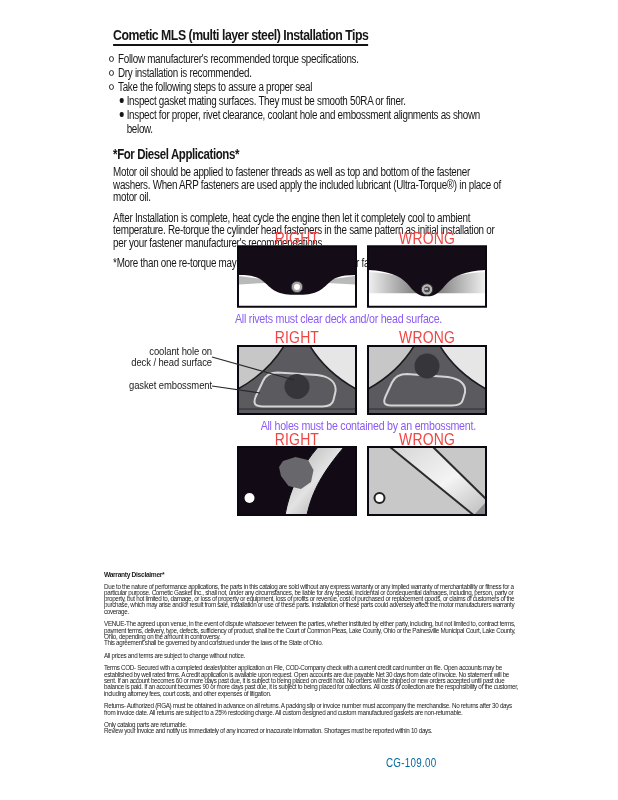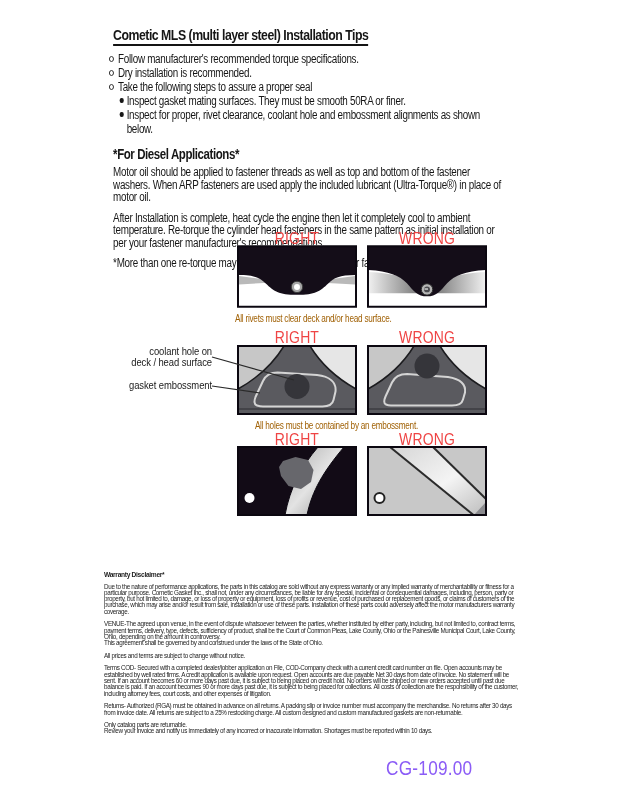--- a/index.html
+++ b/index.html
@@ -22,42 +22,42 @@
   .diesel-h{font-size:14px;font-weight:bold;letter-spacing:-0.5px;margin:10px 0 4px 5px;}
   .para{font-size:12px;line-height:12.5px;letter-spacing:-0.35px;margin:0 0 8px 5px;}
   .para.last{margin-bottom:0;}
 
   
   .dia-row{position:absolute;left:235px;width:252px;}
   .lbl-row{display:flex;gap:10px;margin-left:2px;height:16px;}
   .lbl{width:120px;text-align:center;font-size:17px;letter-spacing:0.2px;color:#ef4444;}
   .box-row{display:flex;gap:10px;margin-left:2px;}
   .box-row svg{display:block;}
-  .dia-cap{font-size:10px;letter-spacing:-0.3px;line-height:13px;margin-top:4px;color:#a16207;}
+  .dia-cap{font-size:13px;letter-spacing:-0.3px;line-height:13px;margin-top:4px;color:#8b5cf6;}
   .dia-cap.center{text-align:left;margin-left:2px;}
   .cap-line{display:block;}
 
   
   .anno{position:absolute;text-align:right;font-size:11.5px;letter-spacing:-0.1px;
         line-height:11px;color:#1a1a1a;width:116px;}
   .anno-1{left:96px;top:346px;}
   .anno-2{left:96px;top:380px;}
   .pointer-svg{position:absolute;left:210px;top:349px;pointer-events:none;}
 
   
   .legal{position:absolute;left:104px;top:571px;width:592px;
          transform:scale(0.70);transform-origin:0 0;
          font-size:9px;line-height:9px;letter-spacing:-0.45px;color:#1d1d1d;}
   .legal .lh{font-weight:bold;font-size:9.5px;margin:0 0 9px 0;}
   .legal p{margin:0 0 9px 0;}
   .legal p.tight{margin:0;}
   .legal p.tail{margin:0;}
 
   
-  .pagenum{position:absolute;left:386px;top:756px;font-size:21px;letter-spacing:0.3px;color:#8b5cf6;}
+  .pagenum{position:absolute;left:386px;top:756px;font-size:12px;letter-spacing:0.3px;color:#0369a1;}
 </style>
 </head>
 <body>
 
 <div class="page">
 
   <div class="text-col cx">
     <h1 class="title">Cometic MLS (multi layer steel) Installation Tips</h1>
 
     <div class="bullet">

